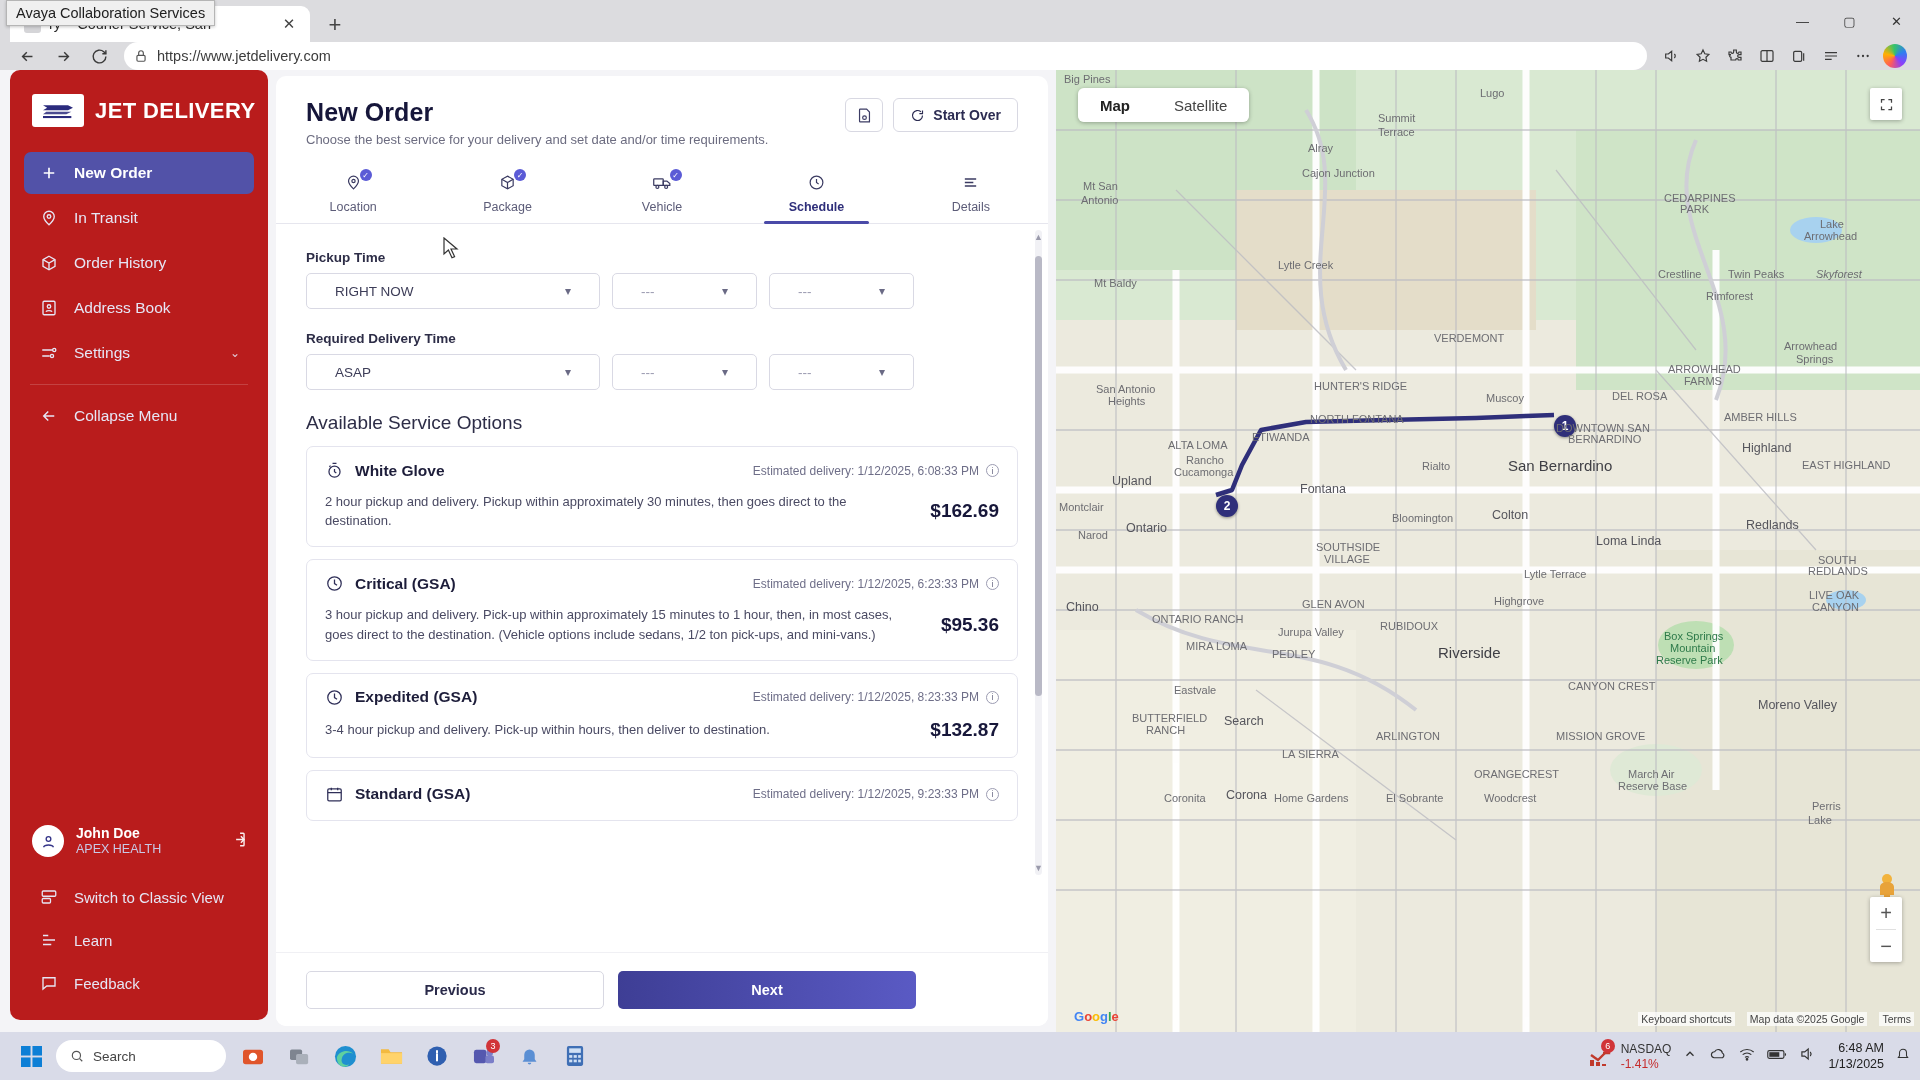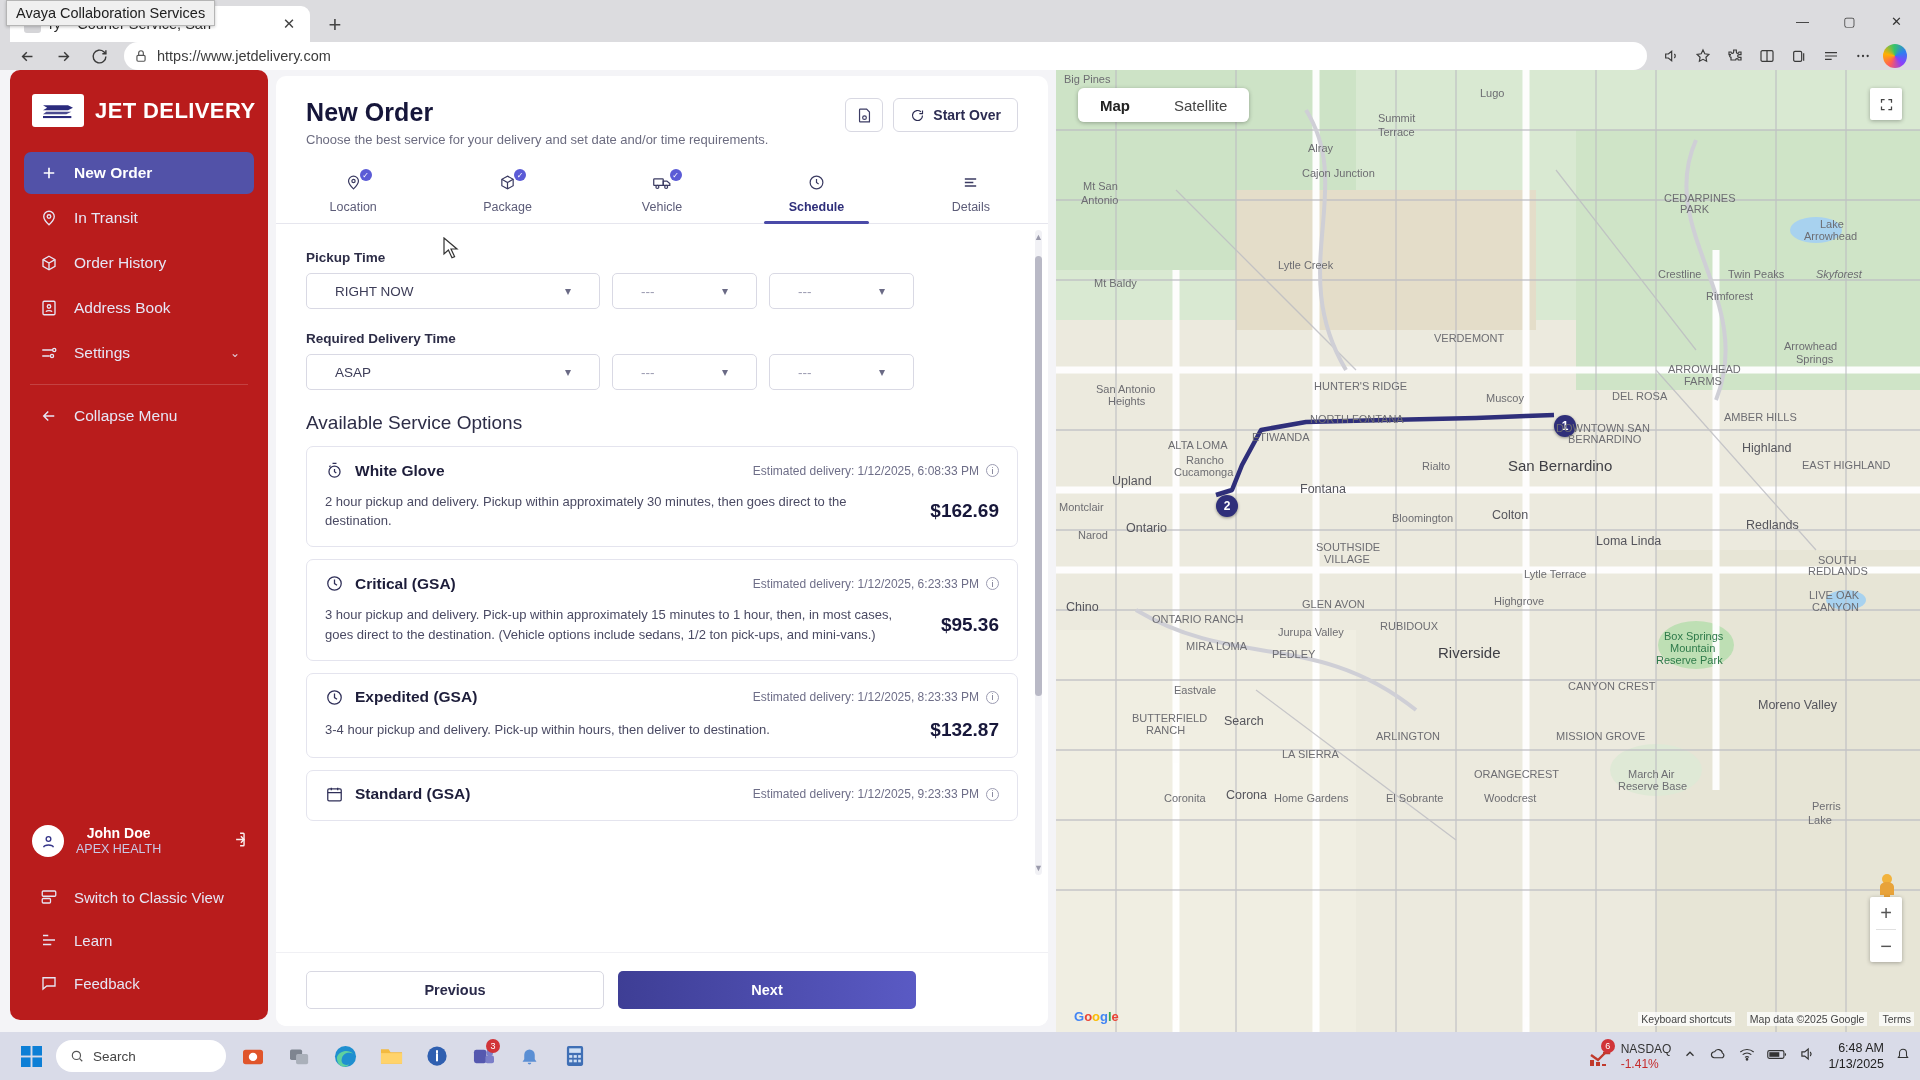--- a/index.html
+++ b/index.html
@@ -66,21 +66,21 @@
     display: flex; align-items: center; gap: 14px;
     height: 42px; margin: 3px 14px; padding: 0 14px; border-radius: 7px;
     font-size: 15.5px; color: #e6e6f5; position: relative;
   }
   .navitem.active { background: #5252a8; color: #fff; font-weight: 600; }
   .navitem .ico { width: 22px; display:flex;align-items:center;justify-content:center; flex:0 0 22px;}
   .navitem .chev { position:absolute; right: 14px; font-size: 12px; opacity: .85;}
   .nav-sep { height: 1px; background: rgba(255,255,255,.17); margin: 10px 20px; }
 
   .sb-spacer { flex: 1; }
-  .userbox { display:flex; align-items:center; gap: 12px; padding: 0 20px 0 22px; margin-bottom: 16px; text-align: center;}
+  .userbox { display:flex; align-items:center; gap: 12px; padding: 0 20px 0 22px; margin-bottom: 16px;}
   .avatar {
     width: 32px; height: 32px; border-radius: 50%; background: #fff; color: #343488;
     display:flex;align-items:center;justify-content:center; flex: 0 0 32px;
   }
   .uname { font-size: 14px; font-weight: 700; line-height: 1.25; }
   .uorg  { font-size: 12.5px; color: #c9c9e6; line-height: 1.25; }
   .logout { margin-left: auto; opacity: .92; }
   .botnav { padding-bottom: 14px; }
   .botnav .navitem { height: 40px; font-size: 15px; }
 

